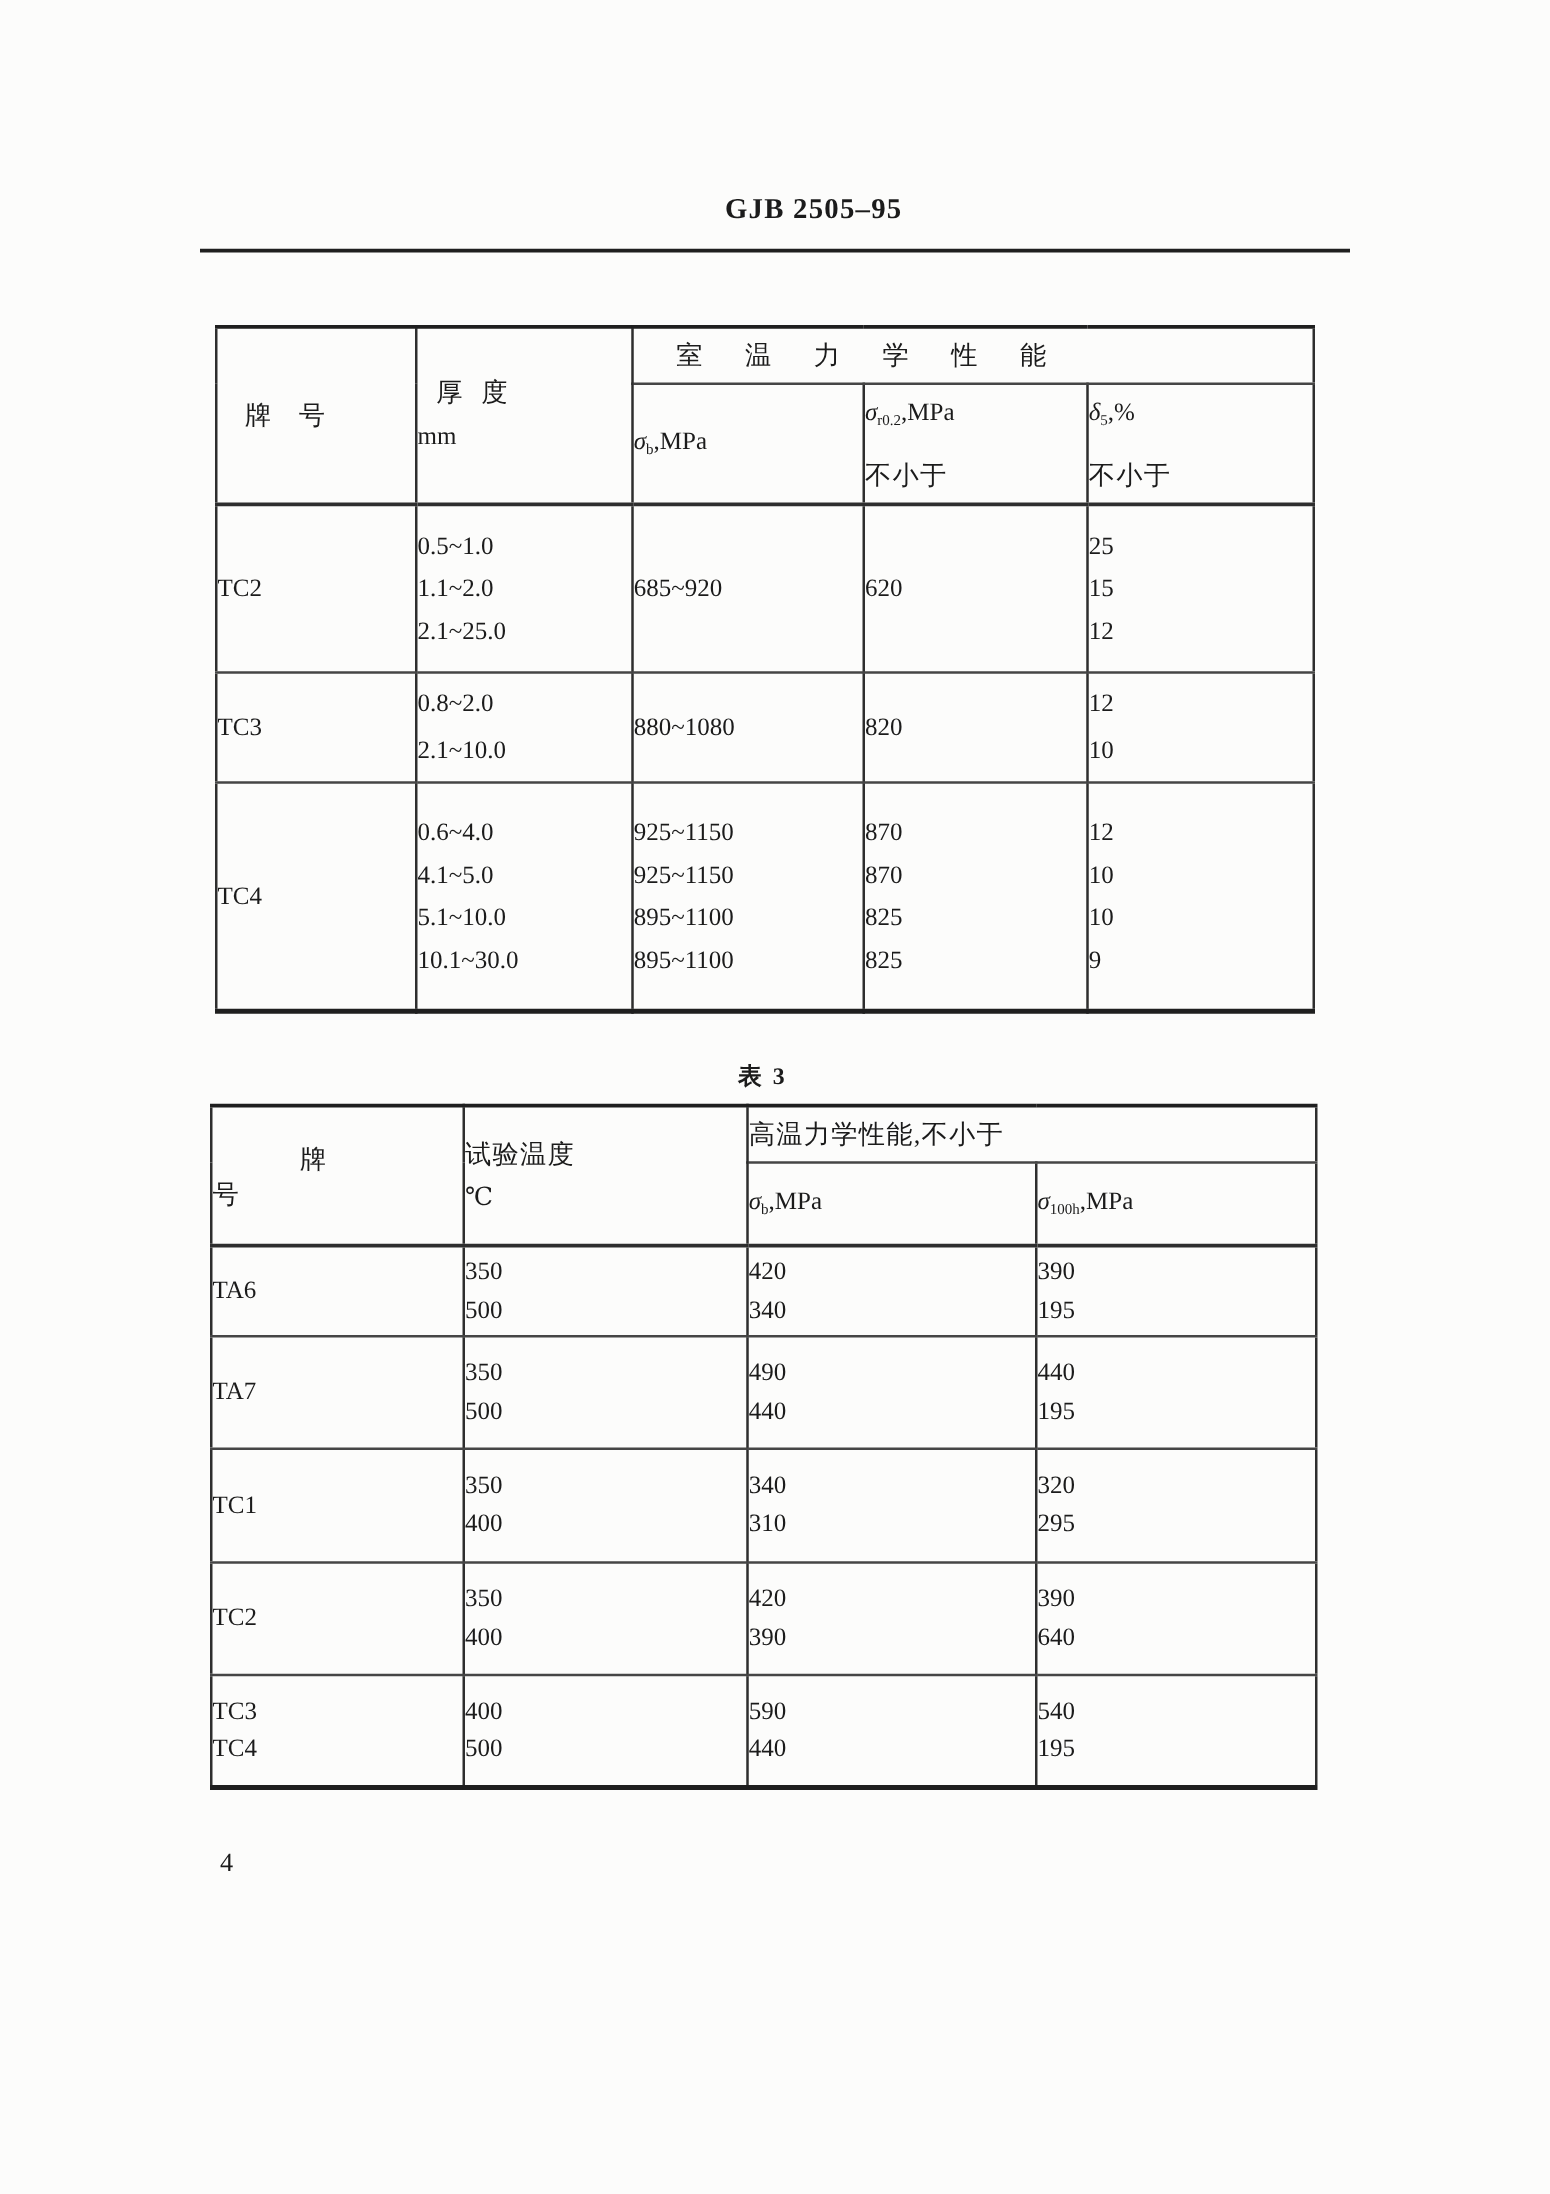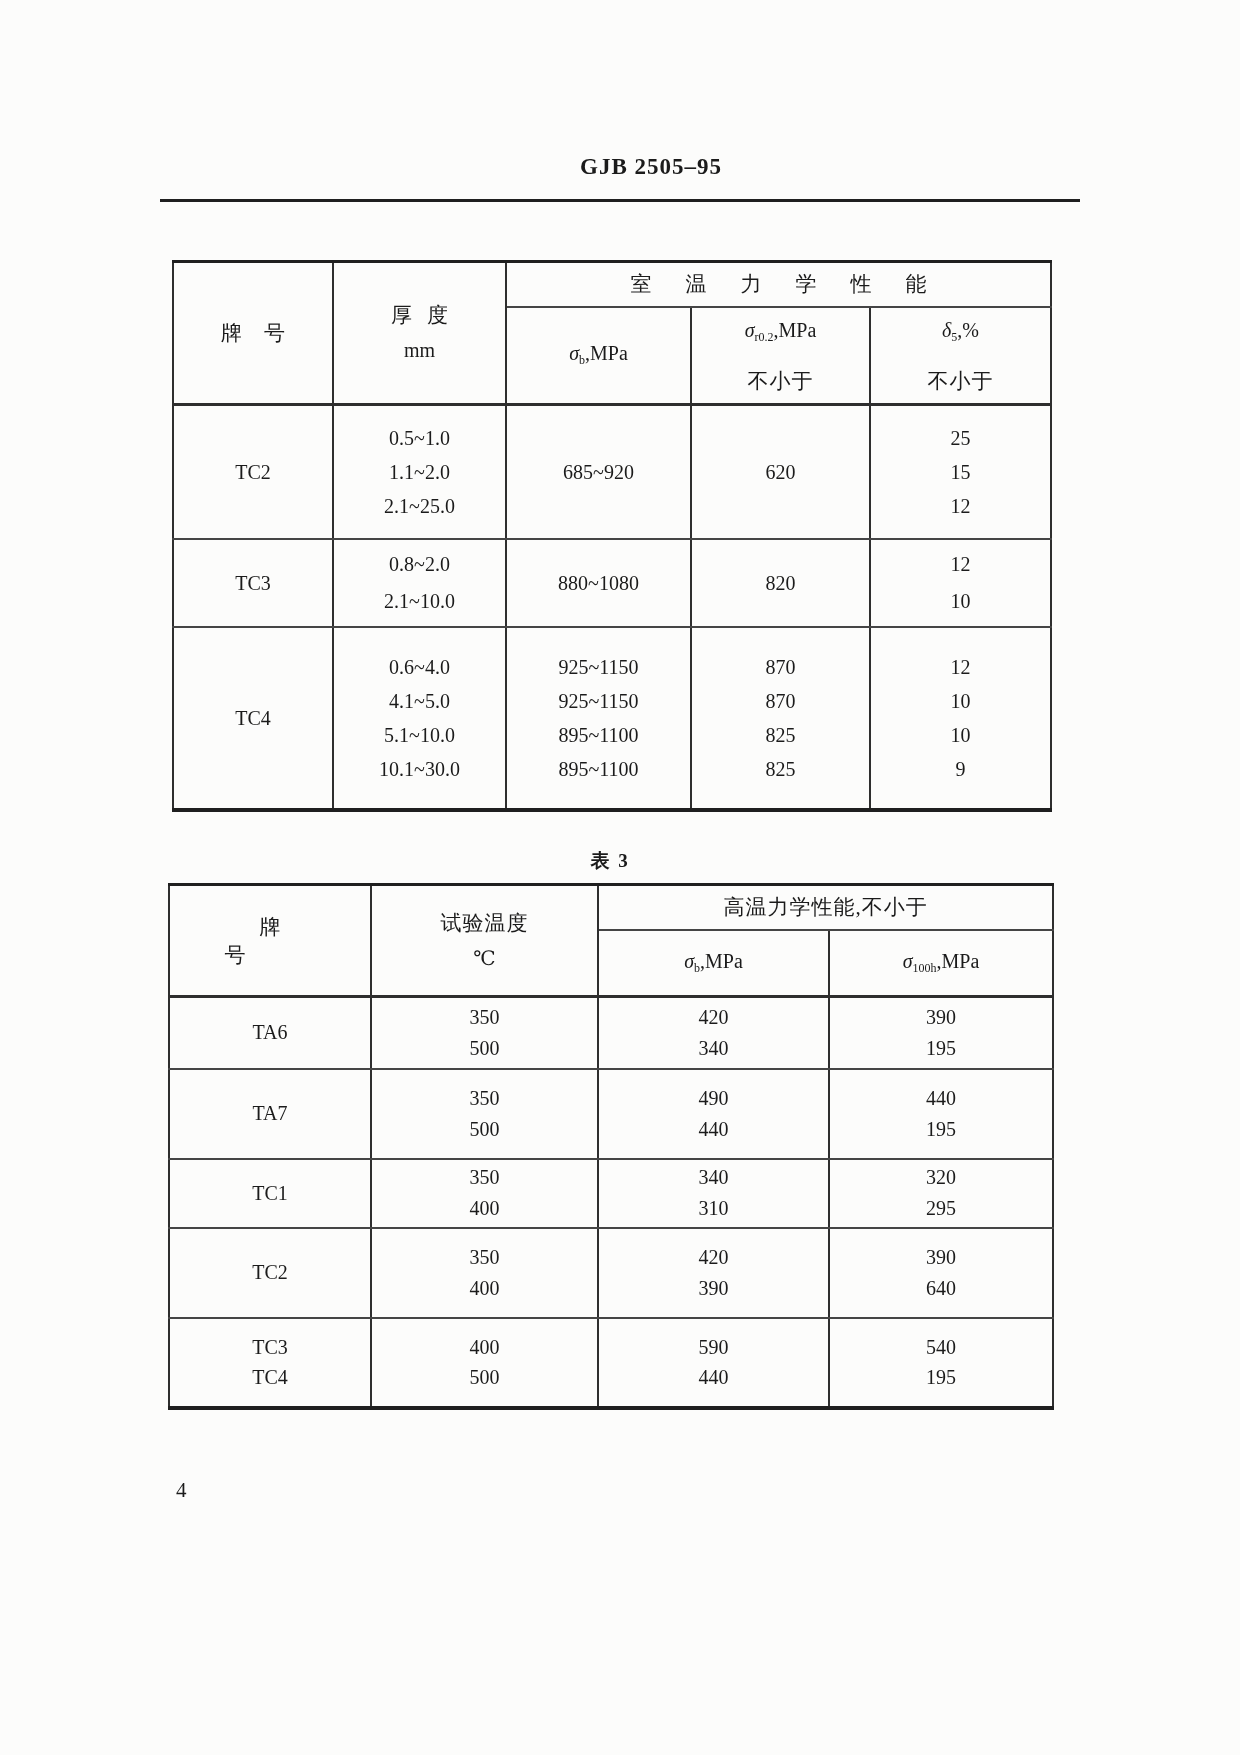--- a/index.html
+++ b/index.html
@@ -36,41 +36,41 @@
     position:absolute;border-collapse:collapse;table-layout:fixed;
     border-top:3px solid var(--line-heavy);
     border-bottom:4px solid var(--line-heavy);
     border-left:2px solid var(--line-mid);
     border-right:2px solid var(--line-mid);
   }
   .t2{left:172px;top:260px;width:878px;}
   .t3{left:168px;top:883px;width:884px;}
 
   .dtable th,.dtable td{
-    padding:0;margin:0;text-align:center;vertical-align:middle;
+    padding:0;margin:0;text-align:left;vertical-align:middle;
     font-weight:normal;font-size:20px;
     border-right:2px solid var(--line-mid);
   }
   .dtable th:last-child,.dtable td:last-child{border-right:none;}
 
   
   .t2 tr.h-top{height:45px;}   .t2 tr.h-sub{height:92px;}
   .t3 tr.h-top{height:45px;}   .t3 tr.h-sub{height:67px;}
   .th-group{border-bottom:2px solid var(--line-light);}
   tr.h-sub th, .th-span{border-bottom:3px solid var(--line-mid);}
 
   
   .dtable tbody td{border-bottom:2px solid var(--line-light);margin-left:24px;}
   .dtable tbody tr:last-child td{border-bottom:none;}
   .t2 tbody tr:nth-child(1){height:135px;}
   .t2 tbody tr:nth-child(2){height:88px;}
   .t2 tbody tr:nth-child(3){height:183px;}
   .t3 tbody tr:nth-child(1){height:72px;}
   .t3 tbody tr:nth-child(2){height:90px;border-radius:32px;}
-  .t3 tbody tr:nth-child(3){height:69px;}
+  .t3 tbody tr:nth-child(3){height:91px;}
   .t3 tbody tr:nth-child(4){height:90px;}
   .t3 tbody tr:nth-child(5){height:90px;}
 
   .ln{line-height:var(--lh,32px);}
   .hl{line-height:44px;}
   .hl2{line-height:35px;}
 
   
   .sp-grade2{letter-spacing:22px;padding-left:22px;font-size:21px;}
   .sp-grade3{letter-spacing:70px;padding-left:70px;font-size:21px;}

